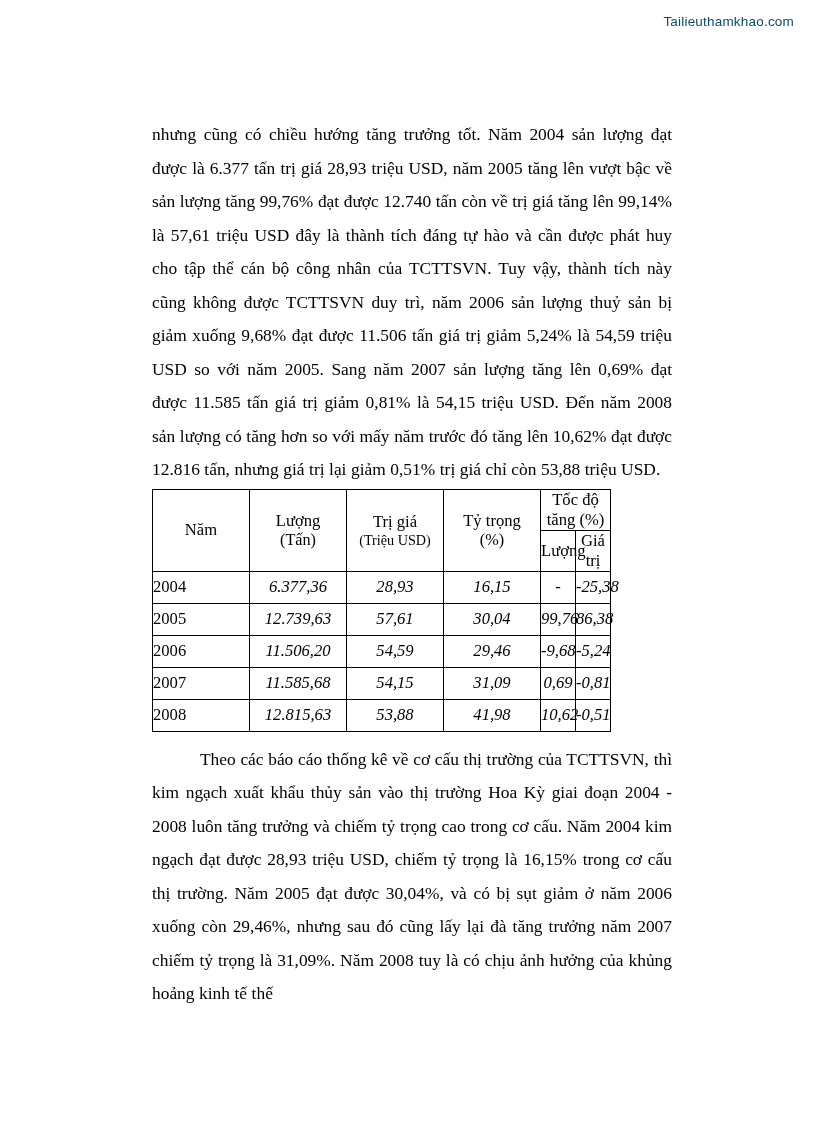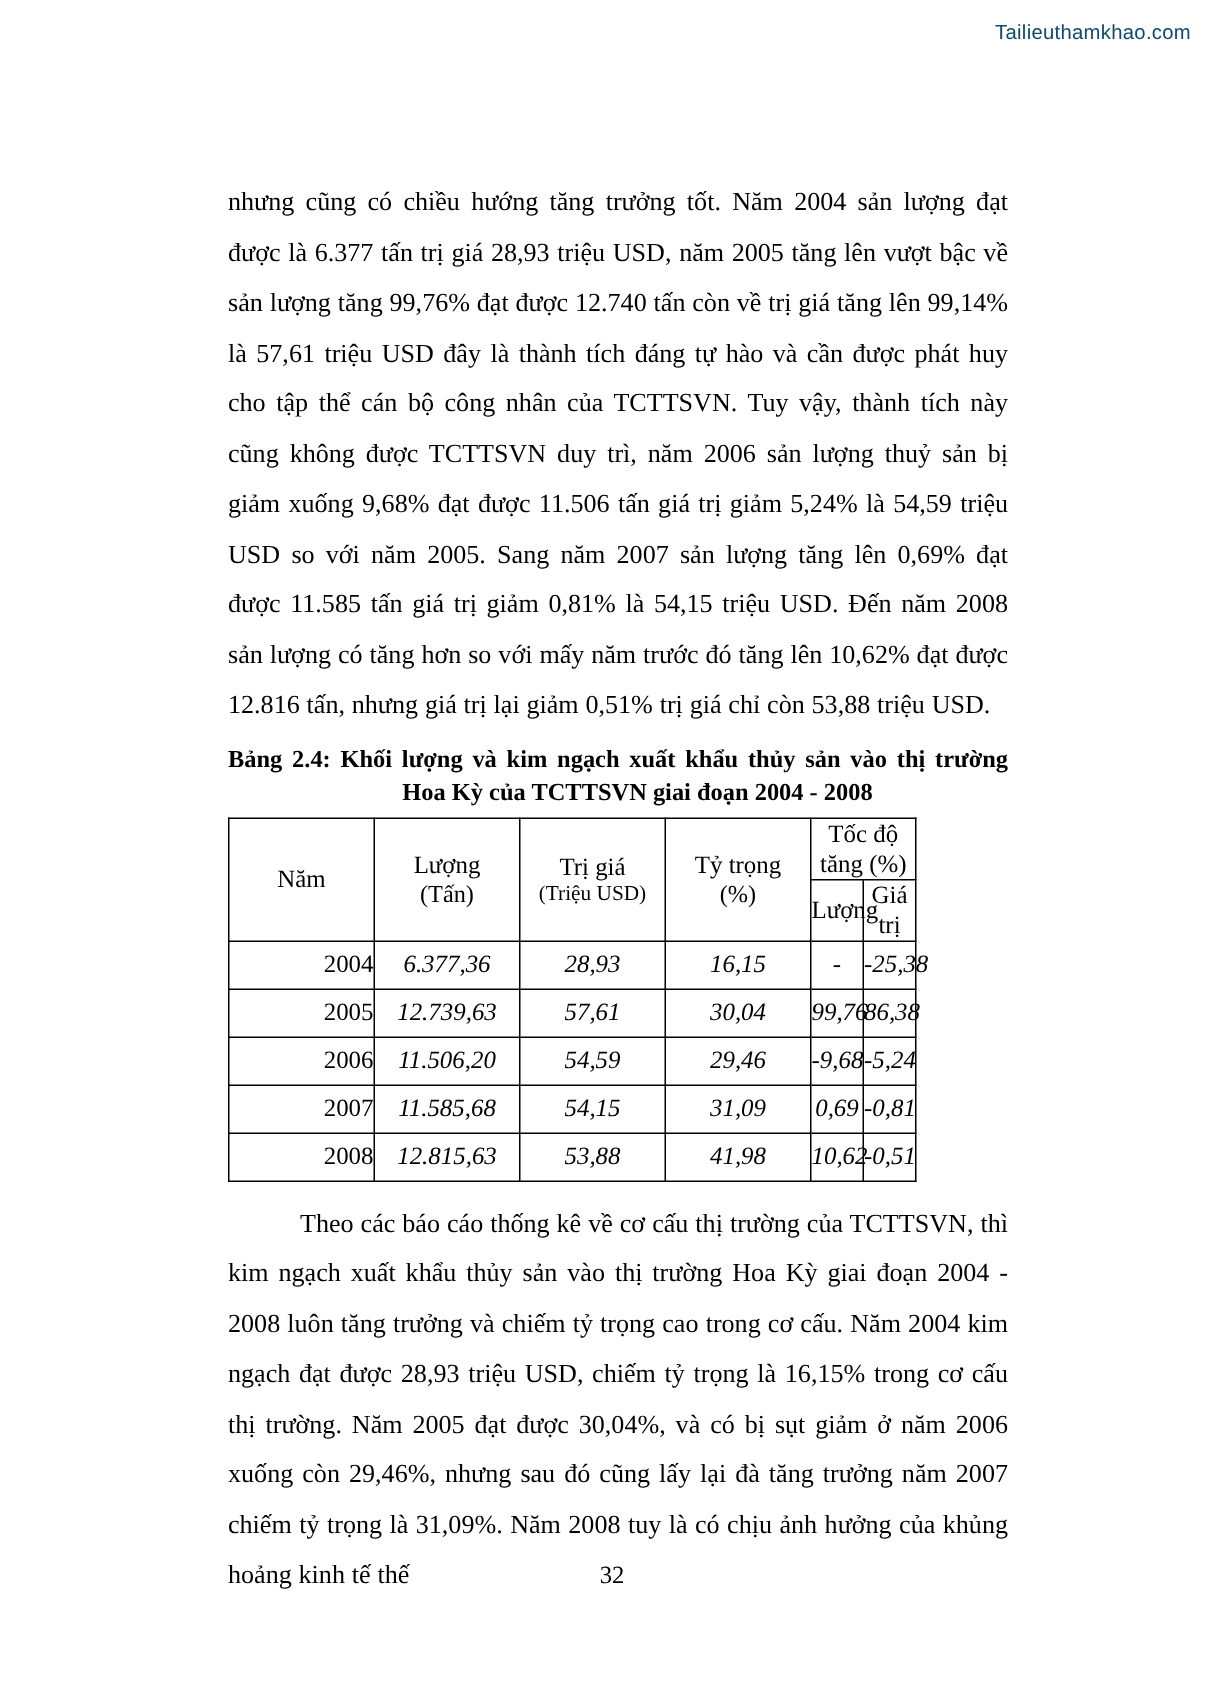--- a/index.html
+++ b/index.html
@@ -99,21 +99,21 @@
   th.h-trigia  { width: 96px; text-align: center; }
   th.h-tytrong { width: 96px; text-align: center; }
   th.h-toc     { text-align: center; }
   th.sub       { width: 69.5px; text-align: center; }
 
   th .unit-small { font-size: 14.2px; display: block; }
   th .unit       { font-size: 16.2px; display: block; }
   th .main-line  { display: block; }
 
   td.year {
-    text-align: right;
+    text-align: left;
     font-weight: bold;
     font-size: 16.8px;
   }
   td.num {
     text-align: center;
     padding-right: 9px;
     font-style: italic;
   }
 
   .hdr-top { height: 26px; }
@@ -144,24 +144,20 @@
 <body>
 
 <div class="page">
 
   <div class="watermark">Tailieuthamkhao.com</div>
 
   <div class="content">
 
     <p class="body">nhưng cũng có chiều hướng tăng trưởng tốt. Năm 2004 sản lượng đạt được là 6.377 tấn trị giá 28,93 triệu USD, năm 2005 tăng lên vượt bậc về sản lượng tăng 99,76% đạt được 12.740 tấn còn về trị giá tăng lên 99,14% là 57,61 triệu USD đây là thành tích đáng tự hào và cần được phát huy cho tập thể cán bộ công nhân của TCTTSVN. Tuy vậy, thành tích này cũng không được TCTTSVN duy trì, năm 2006 sản lượng thuỷ sản bị giảm xuống 9,68% đạt được 11.506 tấn giá trị giảm 5,24% là 54,59 triệu USD so với năm 2005. Sang năm 2007 sản lượng tăng lên 0,69% đạt được 11.585 tấn giá trị giảm 0,81% là 54,15 triệu USD. Đến năm 2008 sản lượng có tăng hơn so với mấy năm trước đó tăng lên 10,62% đạt được 12.816 tấn, nhưng giá trị lại giảm 0,51% trị giá chỉ còn 53,88 triệu USD.</p>
 
-    <div class="caption">
-      <span class="cap-line1">Bảng 2.4: Khối lượng và kim ngạch xuất khẩu thủy sản vào thị trường</span>
-      <span class="cap-line2">Hoa Kỳ của TCTTSVN giai đoạn 2004 - 2008</span>
-    </div>
 
     <table class="data">
       <thead>
         <tr class="hdr-top">
           <th class="h-nam" rowspan="2">Năm</th>
           <th class="h-luong" rowspan="2">
             <span class="main-line">Lượng</span>
             <span class="unit">(Tấn)</span>
           </th>
           <th class="h-trigia" rowspan="2">
@@ -222,15 +218,14 @@
         </tr>
       </tbody>
     </table>
 
 
     <div class="para-gap"></div>
 
     <p class="body indent">Theo các báo cáo thống kê về cơ cấu thị trường của TCTTSVN, thì kim ngạch xuất khẩu thủy sản vào thị trường Hoa Kỳ giai đoạn 2004 - 2008 luôn tăng trưởng và chiếm tỷ trọng cao trong cơ cấu. Năm 2004 kim ngạch đạt được 28,93 triệu USD, chiếm tỷ trọng là 16,15% trong cơ cấu thị trường. Năm 2005 đạt được 30,04%, và có bị sụt giảm ở năm 2006 xuống còn 29,46%, nhưng sau đó cũng lấy lại đà tăng trưởng năm 2007 chiếm tỷ trọng là 31,09%. Năm 2008 tuy là có chịu ảnh hưởng của khủng hoảng kinh tế thế</p>
   </div>
 
-  <div class="page-number">32</div>
 
 </div>
 
 </body></html>

